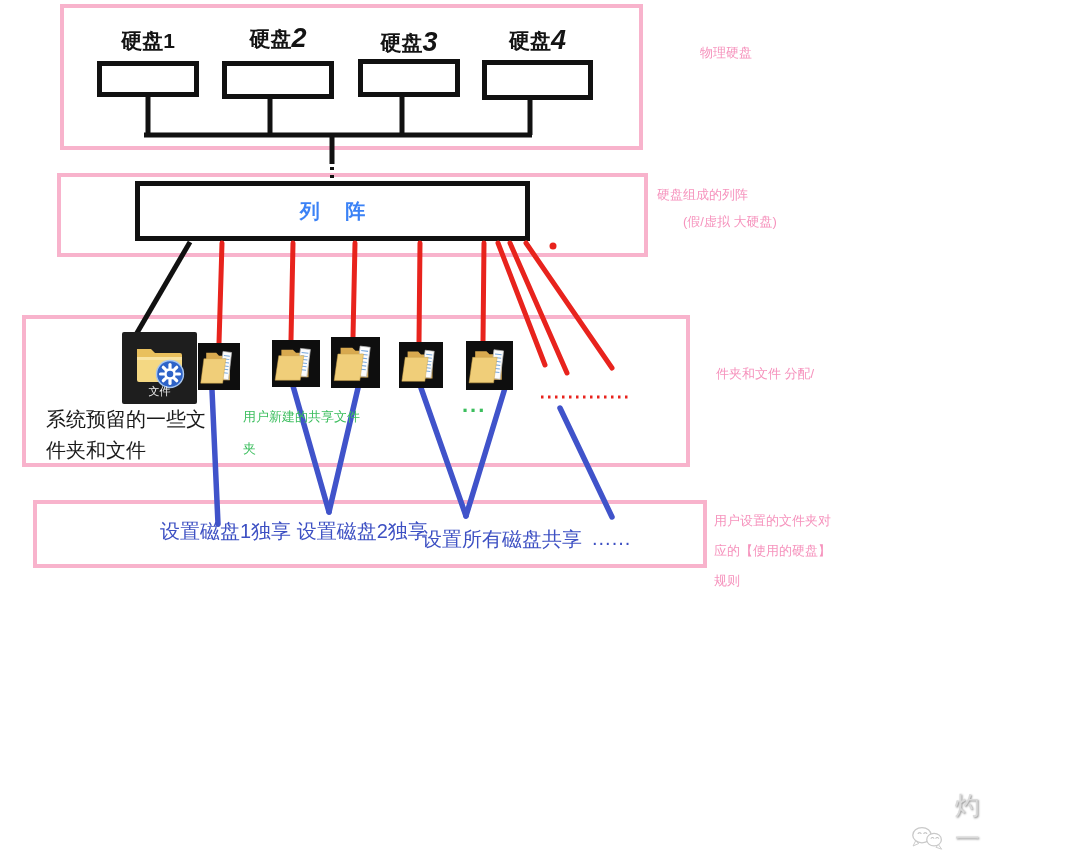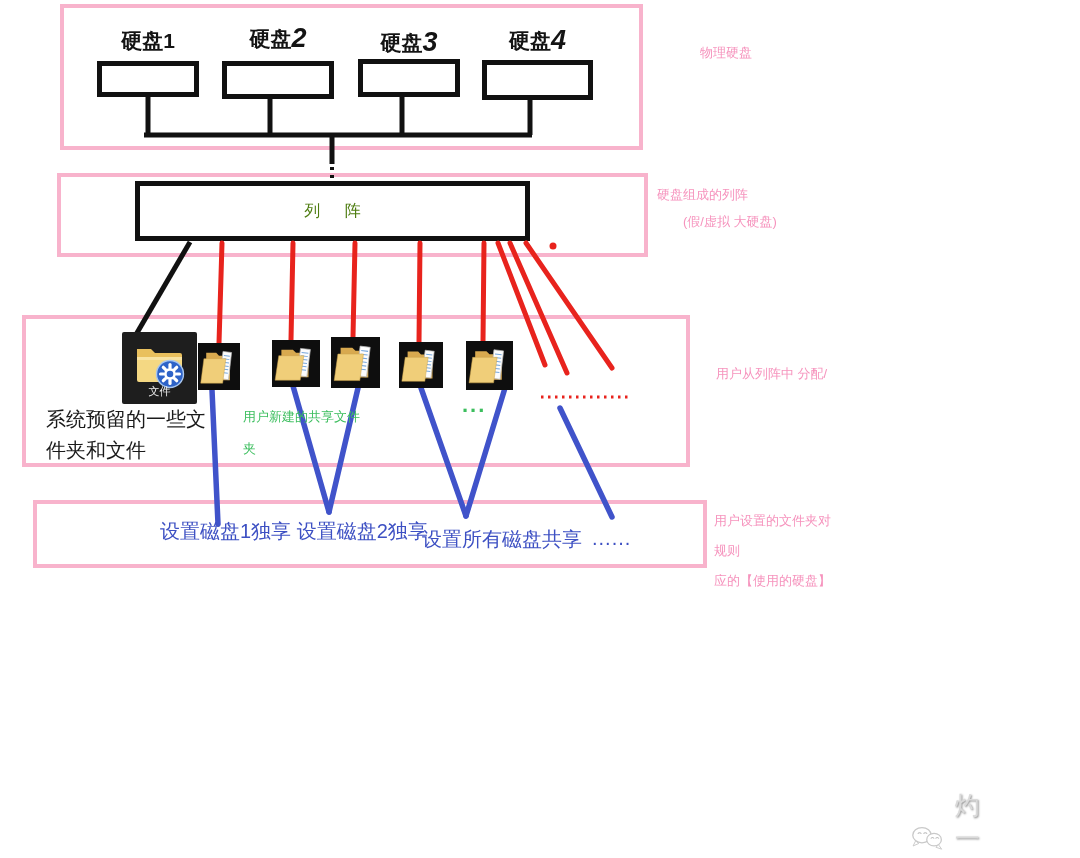--- a/index.html
+++ b/index.html
@@ -31,21 +31,21 @@
   .disklabel{position:absolute;z-index:7;font-size:21px;font-weight:600;color:#141414;text-align:center;white-space:nowrap;}
   #dl1{left:97px;width:102px;top:27px;}
   #dl2{left:222px;width:112px;top:22px;}
   #dl3{left:358px;width:102px;top:26px;}
   #dl4{left:482px;width:111px;top:24px;}
   .num-ink{font-size:27px;font-weight:700;font-style:italic;display:inline-block;transform:translateY(1px);}
   .num-print{font-size:21px;font-weight:600;}
 
   #arraybox{position:absolute;left:135px;top:181px;width:385px;height:50px;border:5px solid var(--black-line);
     background:#fff;z-index:2;display:flex;align-items:center;justify-content:center;}
-  #arraybox .arr-label{font-size:16px;font-weight:400;letter-spacing:10px;color:#4d7c0f;text-indent:10px;}
+  #arraybox .arr-label{font-size:20px;font-weight:700;letter-spacing:10px;color:#3b82f6;text-indent:10px;}
 
   .pinkcap{position:absolute;color:var(--pink-text);font-size:13px;z-index:7;white-space:nowrap;}
   #cap1{left:700px;top:44px;}
   #cap2a{left:657px;top:186px;}
   #cap2b{left:683px;top:213px;}
   #cap3{left:716px;top:358px;line-height:31px;}
   #cap4{left:714px;top:506px;line-height:30px;}
 
   .lines-layer{position:absolute;left:0;top:0;width:1080px;height:858px;z-index:5;pointer-events:none;}
 
@@ -239,26 +239,26 @@
           </g>
       </g>
       <path d="M6.5 16 L30.5 16 L27 41 L3 41 Z" fill="#F0CE79" stroke="#CBA24B" stroke-width="0.5"></path>
     </svg>
   </div>
 
   <div class="pinkcap" id="cap1">物理硬盘</div>
   <div class="pinkcap" id="cap2a">硬盘组成的列阵</div>
   <div class="pinkcap" id="cap2b">(假/虚拟 大硬盘)</div>
   <div class="pinkcap" id="cap3">
-    <div>用户从列阵中 分配/</div>
+    <div>件夹和文件 分配/</div>
   </div>
   <div class="pinkcap" id="cap4">
     <div>用户设置的文件夹对</div>
+    <div>应的【使用的硬盘】</div>
     <div>规则</div>
-    <div>应的【使用的硬盘】</div>
   </div>
 
   <div class="bodytext" id="systext">
     <div>系统预留的一些文</div>
     <div>件夹和文件</div>
   </div>
   <div class="bodytext" id="greentext">
     <div>用户新建的共享文件</div>
     <div>夹</div>
   </div>

